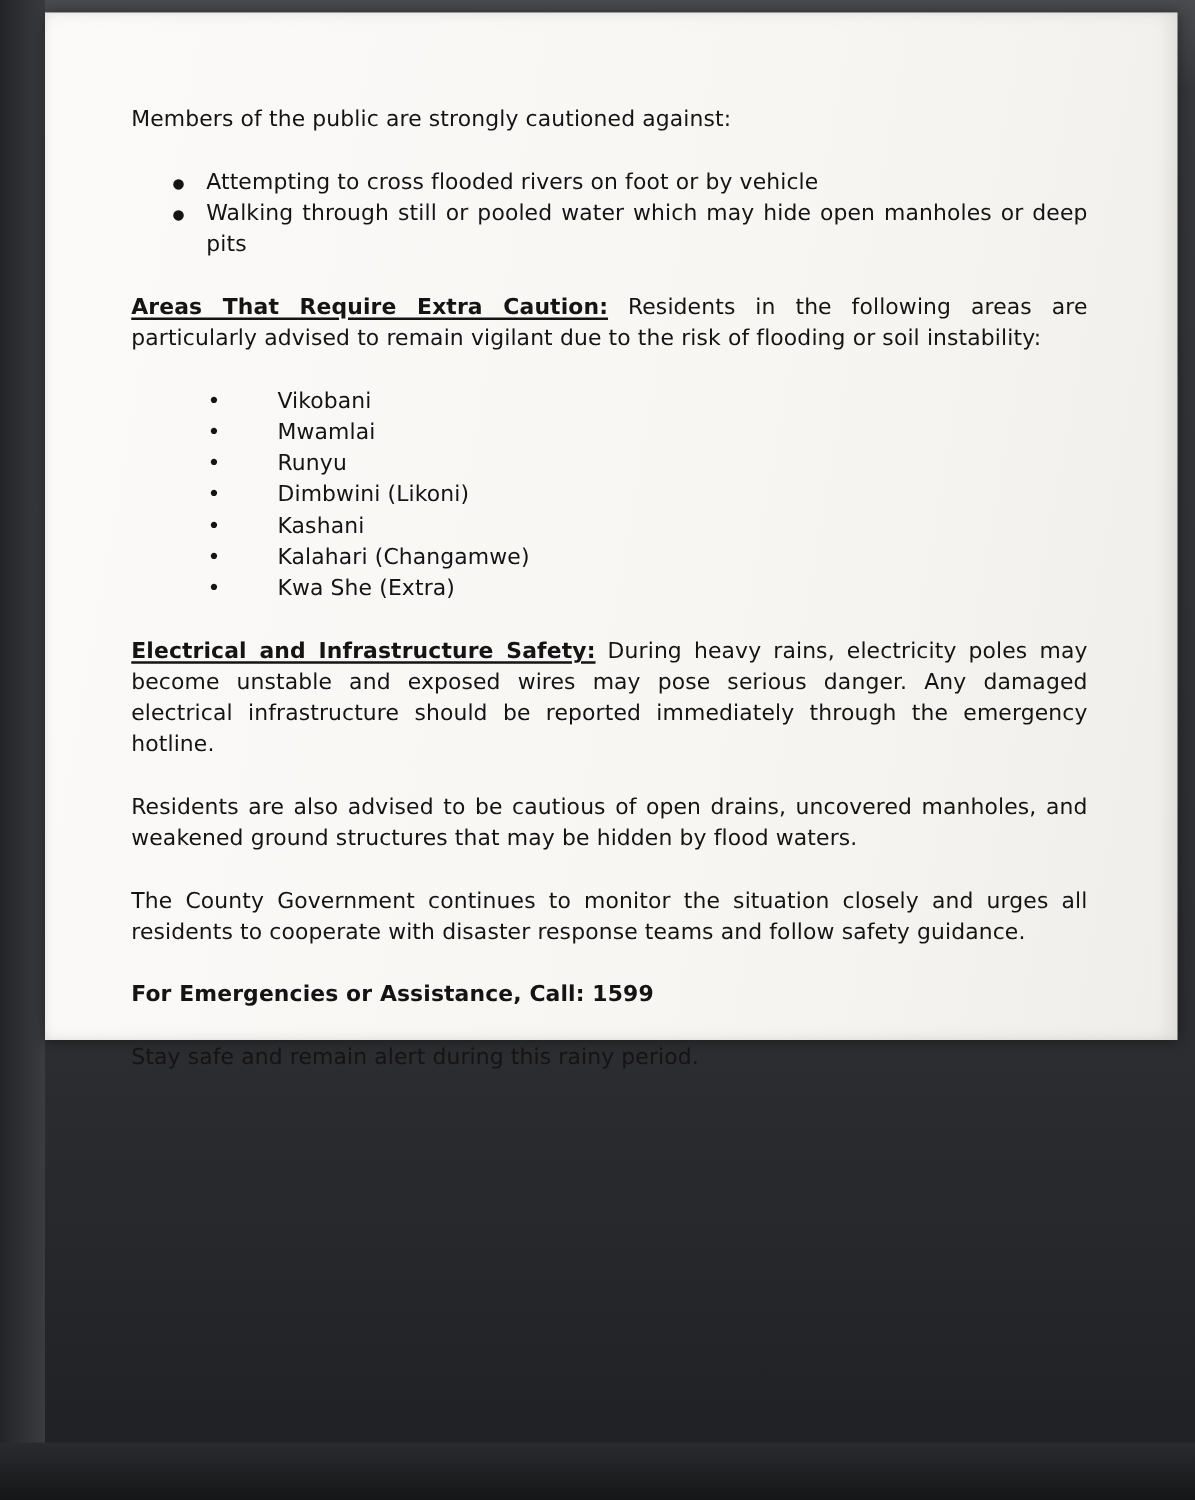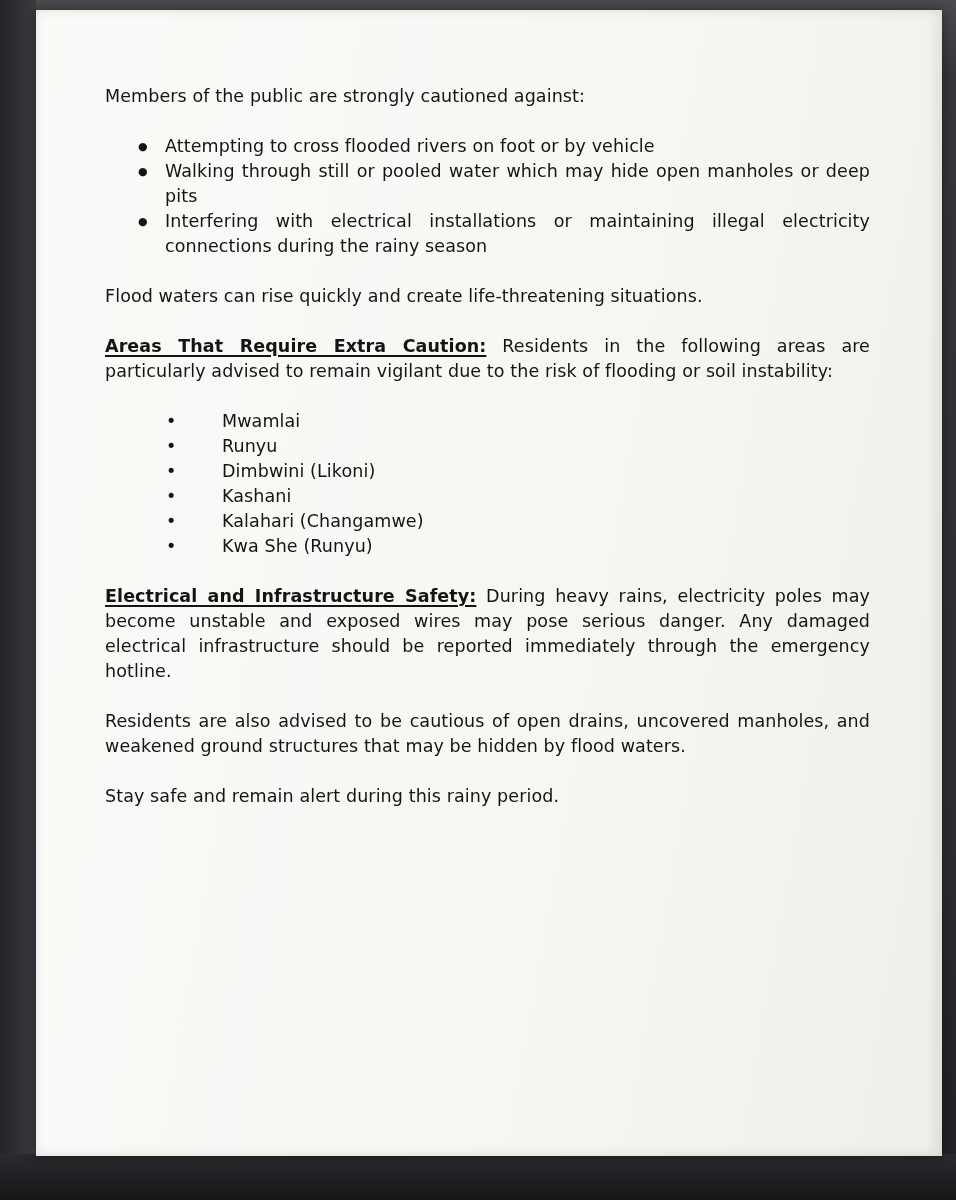--- a/index.html
+++ b/index.html
@@ -23,21 +23,21 @@
   }
   .scan-edge-bottom {
     position: absolute; left: 0; right: 0; bottom: 0; height: 46px;
     background: linear-gradient(180deg, #2a2b2e, #151618);
   }
   .page {
     position: absolute;
     left: 36px;
     top: 10px;
     width: 906px;
-    height: 1146px;
+    height: 822px;
     background: linear-gradient(100deg, #fbfaf8 0%, #f7f6f3 60%, #efeeea 100%);
     box-shadow: inset -6px 0 14px rgba(0,0,0,0.08), inset 2px 0 6px rgba(0,0,0,0.05), 0 0 10px rgba(0,0,0,0.45);
   }
   .doc {
     position: absolute;
     left: 69px;
     right: 72px;
     top: 74px;
     color: #151413;
     font-size: 17.5px;
@@ -112,41 +112,42 @@
   <div class="scan-edge-bottom"></div>
 
   <div class="page">
     <div class="doc">
 
       <p class="no-justify">Members of the public are strongly cautioned against:</p>
 
       <ul class="caution-list">
         <li>Attempting to cross flooded rivers on foot or by vehicle</li>
         <li>Walking through still or pooled water which may hide open manholes or deep pits</li>
-        <li>Interfering with electrical installations or maintaining illegal electricity connections during the rainy season</li>
       </ul>
 
-      <p class="no-justify">Flood waters can rise quickly and create life-threatening situations.</p>
 
       <p><span class="lead-in">Areas That Require Extra Caution:</span> <span>Residents in the following areas are particularly advised to remain vigilant due to the risk of flooding or soil instability:</span></p>
 
       <ul class="areas-list">
+        <li>Vikobani</li>
         <li>Mwamlai</li>
         <li>Runyu</li>
         <li>Dimbwini (Likoni)</li>
         <li>Kashani</li>
         <li>Kalahari (Changamwe)</li>
-        <li>Kwa She (Runyu)</li>
+        <li>Kwa She (Extra)</li>
       </ul>
 
 
       <p><span class="lead-in">Electrical and Infrastructure Safety:</span> <span>During heavy rains, electricity poles may become unstable and exposed wires may pose serious danger. Any damaged electrical infrastructure should be reported immediately through the emergency hotline.</span></p>
 
       <p>Residents are also advised to be cautious of open drains, uncovered manholes, and weakened ground structures that may be hidden by flood waters.</p>
 
+      <p>The County Government continues to monitor the situation closely and urges all residents to cooperate with disaster response teams and follow safety guidance.</p>
 
+      <p class="bold-line no-justify">For Emergencies or Assistance, Call: 1599</p>
 
       <p class="no-justify">Stay safe and remain alert during this rainy period.</p>
 
 
     </div>
   </div>
 </div>
 
 </body></html>

